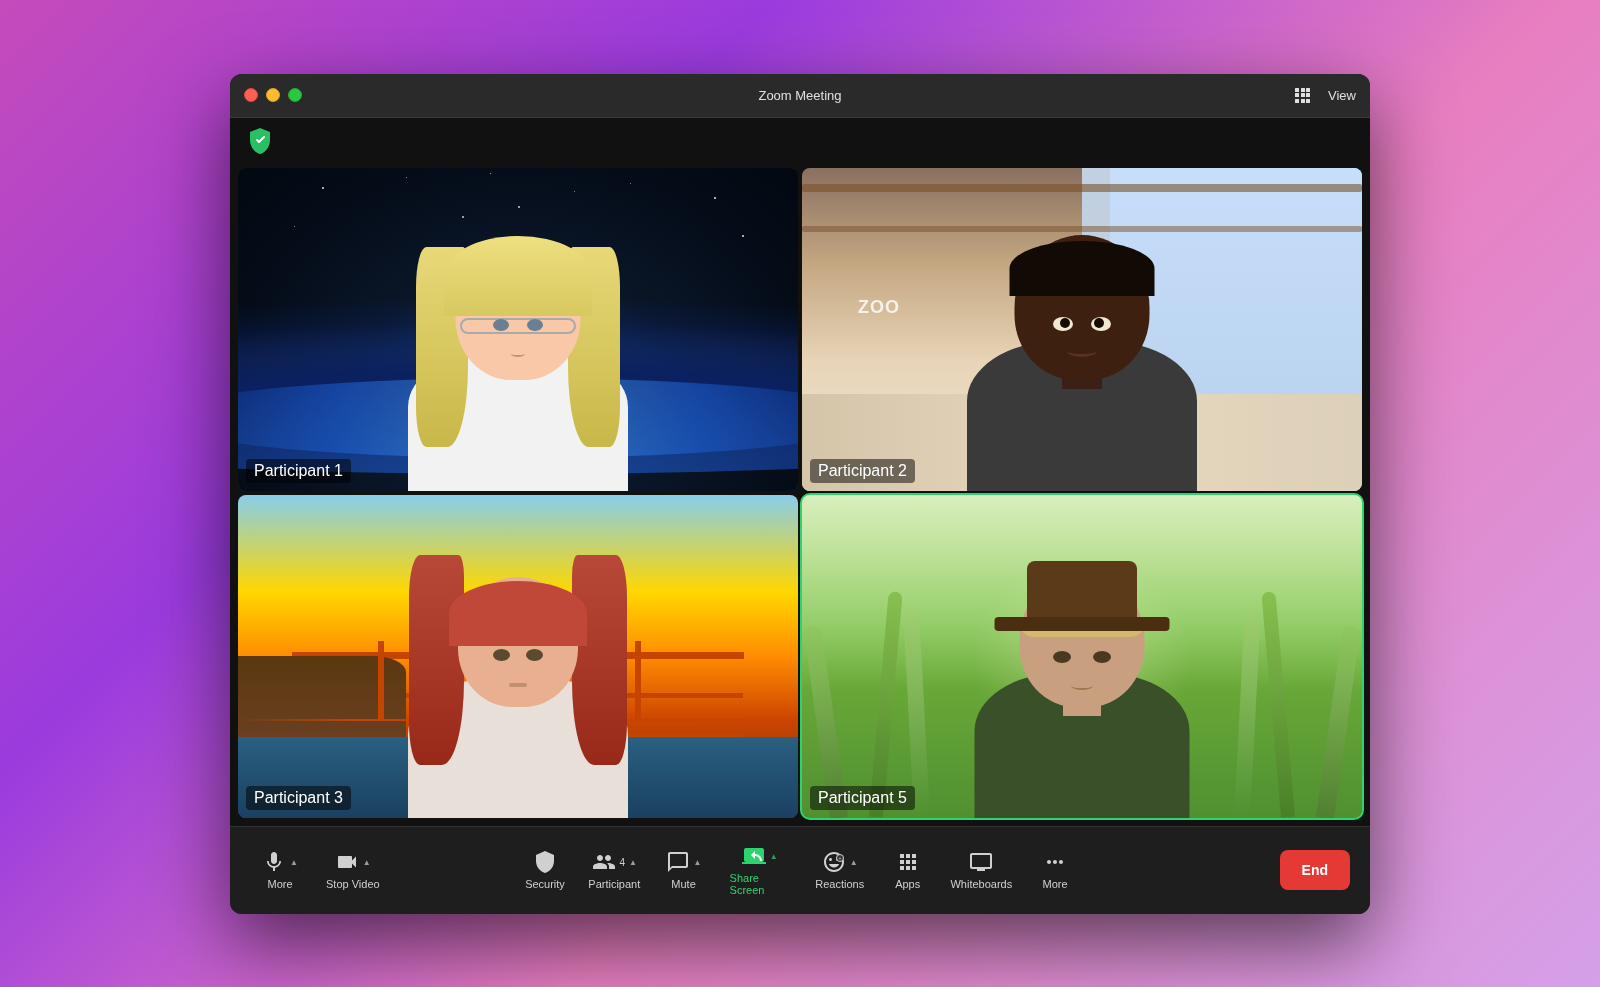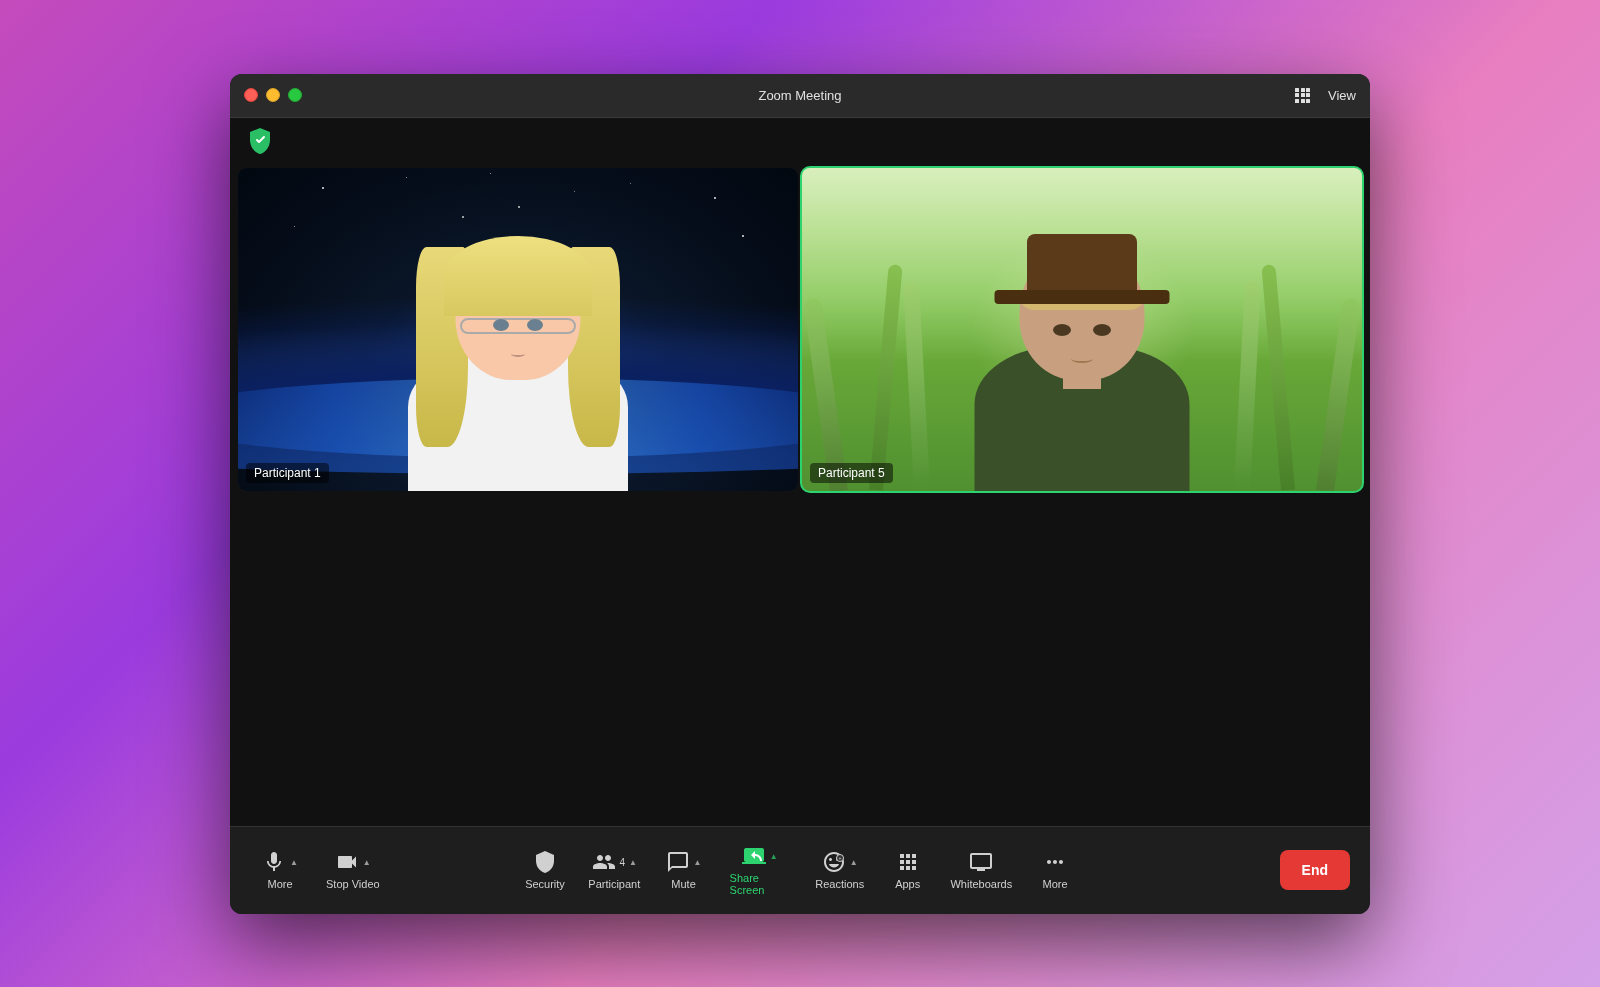--- a/index.html
+++ b/index.html
@@ -362,21 +362,21 @@
       height: 25%;
       background: linear-gradient(to bottom, #2a6080 0%, #1a4060 100%);
     }
 
     .name-tag {
       position: absolute;
       bottom: 8px;
       left: 8px;
       background: rgba(0,0,0,0.5);
       color: white;
-      font-size: 12px;
+      font-size: 16px;
       padding: 3px 8px;
       border-radius: 4px;
     }
   </style>
 </head>
 <body>
 
 <div class="window">
 
   <div class="titlebar">
@@ -446,21 +446,83 @@
           <div style="position:absolute;bottom:54%;left:50%;transform:translateX(-50%);width:116px;height:16px;border:2.5px solid #aaa;border-radius:10px;z-index:6;background:transparent;"></div>
 
           <div style="position:absolute;bottom:55%;left:43%;width:16px;height:12px;background:#6a8090;border-radius:50%;z-index:7;"></div>
           <div style="position:absolute;bottom:55%;right:43%;width:16px;height:12px;background:#6a8090;border-radius:50%;z-index:7;"></div>
 
           <div style="position:absolute;bottom:46%;left:50%;transform:translateX(-50%);width:14px;height:6px;border-bottom:2px solid #c09080;border-radius:50%;z-index:6;"></div>
         </div>
         <div class="name-tag">Participant 1</div>
       </div>
 
-
+      <div class="video-cell">
+        <div class="video-bg bg-office">
+
+          <div class="office-desk"></div>
+          <div class="office-text">ZOO</div>
+
+          <div style="position:absolute;top:0;right:0;width:45%;height:90%;background:linear-gradient(to bottom,rgba(200,225,255,0.85),rgba(180,210,240,0.7));"></div>
+
+          <div style="position:absolute;top:5%;left:0;width:100%;height:8px;background:rgba(120,80,40,0.6);border-radius:2px;"></div>
+          <div style="position:absolute;top:18%;left:0;width:100%;height:6px;background:rgba(120,80,40,0.5);border-radius:2px;"></div>
+        </div>
+
+        <div style="position:absolute;bottom:0;left:50%;transform:translateX(-50%);width:65%;height:90%;">
+
+          <div style="position:absolute;bottom:0;left:50%;transform:translateX(-50%);width:230px;height:150px;background:#3a3a3a;border-radius:40% 40% 0 0;z-index:2;"></div>
+
+          <div style="position:absolute;bottom:35%;left:50%;transform:translateX(-50%);width:40px;height:40px;background:#3a2015;z-index:3;"></div>
+
+          <div style="position:absolute;bottom:38%;left:50%;transform:translateX(-50%);width:135px;height:145px;background:#3d2010;border-radius:50% 50% 45% 45%;z-index:4;"></div>
+
+          <div style="position:absolute;bottom:67%;left:50%;transform:translateX(-50%);width:145px;height:55px;background:#120a05;border-radius:50% 50% 0 0;z-index:5;"></div>
+
+          <div style="position:absolute;bottom:55%;left:42%;width:20px;height:14px;background:#f0e8d0;border-radius:50%;z-index:6;"></div>
+          <div style="position:absolute;bottom:55%;right:42%;width:20px;height:14px;background:#f0e8d0;border-radius:50%;z-index:6;"></div>
+
+          <div style="position:absolute;bottom:56%;left:44%;width:10px;height:10px;background:#1a0a05;border-radius:50%;z-index:7;"></div>
+          <div style="position:absolute;bottom:56%;right:44%;width:10px;height:10px;background:#1a0a05;border-radius:50%;z-index:7;"></div>
+
+          <div style="position:absolute;bottom:46%;left:50%;transform:translateX(-50%);width:30px;height:12px;border-bottom:3px solid #5a3020;border-radius:0 0 50% 50%;z-index:6;"></div>
+        </div>
+        <div class="name-tag">Participant 2</div>
+      </div>
+
+      <div class="video-cell">
+        <div class="video-bg bg-bridge">
+          <div class="water"></div>
+
+          <div style="position:absolute;bottom:25%;left:0;width:30%;height:25%;background:linear-gradient(to top,#6a4020,#5a3810);border-radius:0 20% 0 0;"></div>
+
+          <div class="bridge-tower left" style="height:80px;"></div>
+          <div class="bridge-tower right" style="height:80px;right:28%;left:auto;"></div>
+
+          <div class="bridge-cable"></div>
+        </div>
+
+        <div style="position:absolute;bottom:0;left:50%;transform:translateX(-50%);width:65%;height:90%;">
+
+          <div style="position:absolute;bottom:0;left:50%;transform:translateX(-50%);width:220px;height:140px;background:#e8e0d8;border-radius:40% 40% 0 0;z-index:2;"></div>
+
+          <div style="position:absolute;bottom:18%;left:20%;width:55px;height:210px;background:linear-gradient(to bottom,#b84838,#982818);border-radius:20% 10% 40% 20%;z-index:3;"></div>
+          <div style="position:absolute;bottom:18%;right:20%;width:55px;height:210px;background:linear-gradient(to bottom,#b84838,#982818);border-radius:10% 20% 20% 40%;z-index:3;"></div>
+
+          <div style="position:absolute;bottom:38%;left:50%;transform:translateX(-50%);width:120px;height:130px;background:#e8b090;border-radius:50% 50% 45% 45%;z-index:4;"></div>
+
+          <div style="position:absolute;bottom:59%;left:50%;transform:translateX(-50%);width:138px;height:65px;background:#c04838;border-radius:50% 50% 0 0;z-index:5;"></div>
+
+          <div style="position:absolute;bottom:54%;left:43%;width:17px;height:12px;background:#5a4a30;border-radius:50%;z-index:6;"></div>
+          <div style="position:absolute;bottom:54%;right:43%;width:17px;height:12px;background:#5a4a30;border-radius:50%;z-index:6;"></div>
+
+          <div style="position:absolute;bottom:45%;left:50%;transform:translateX(-50%);width:18px;height:4px;background:#c09070;border-radius:2px;z-index:6;"></div>
+        </div>
+        <div class="name-tag">Participant 3</div>
+      </div>
 
       <div class="video-cell active-speaker">
         <div class="video-bg bg-grass">
 
           <div style="position:absolute;bottom:0;left:5%;width:18px;height:60%;background:linear-gradient(to top,#508030,#90c860);border-radius:10px 10px 0 0;transform:rotate(-8deg);transform-origin:bottom;"></div>
           <div style="position:absolute;bottom:0;left:12%;width:14px;height:70%;background:linear-gradient(to top,#488028,#88c050);border-radius:10px 10px 0 0;transform:rotate(5deg);transform-origin:bottom;"></div>
           <div style="position:absolute;bottom:0;left:20%;width:16px;height:65%;background:linear-gradient(to top,#509030,#a0d070);border-radius:10px 10px 0 0;transform:rotate(-3deg);transform-origin:bottom;"></div>
           <div style="position:absolute;bottom:0;right:5%;width:18px;height:60%;background:linear-gradient(to top,#508030,#90c860);border-radius:10px 10px 0 0;transform:rotate(8deg);transform-origin:bottom;"></div>
           <div style="position:absolute;bottom:0;right:12%;width:14px;height:70%;background:linear-gradient(to top,#488028,#88c050);border-radius:10px 10px 0 0;transform:rotate(-5deg);transform-origin:bottom;"></div>
           <div style="position:absolute;bottom:0;right:20%;width:16px;height:65%;background:linear-gradient(to top,#509030,#a0d070);border-radius:10px 10px 0 0;transform:rotate(3deg);transform-origin:bottom;"></div>

